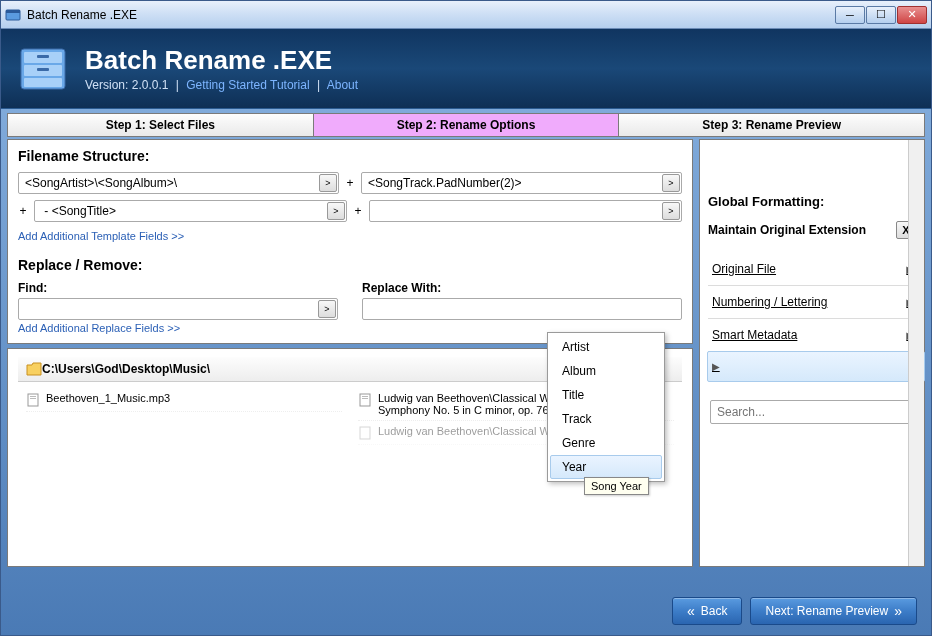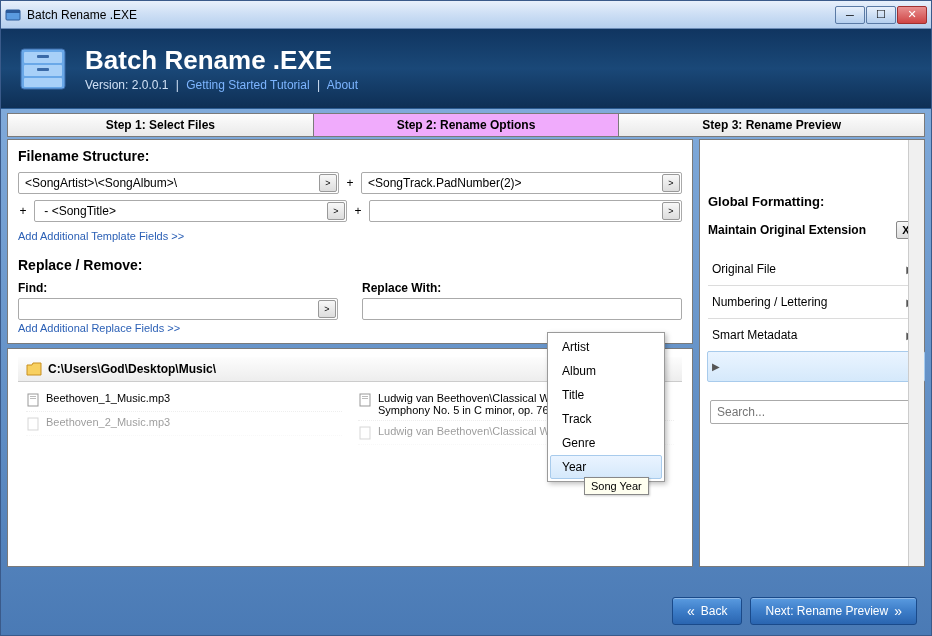--- a/index.html
+++ b/index.html
@@ -43,31 +43,31 @@
 .input-wrap { flex: 1; display: flex; border: 1px solid #aaa; border-radius: 2px; }
 .input-wrap input { flex: 1; border: none; padding: 3px 6px; font-size: 12px; outline: none; background: transparent; }
 .input-wrap .dd-btn { width: 18px; border: 1px solid #999; border-radius: 2px; background: linear-gradient(to bottom,#f8f8f8,#ddd); cursor: pointer; display: flex; align-items: center; justify-content: center; font-size: 9px; margin: 1px; }
 .link { color: #2a5fb5; font-size: 11px; cursor: pointer; margin-top: 2px; display: inline-block; }
 .find-replace { display: flex; gap: 24px; }
 .fr-col { flex: 1; }
 .fr-col label { font-weight: bold; font-size: 12px; display: block; margin-bottom: 3px; }
 
 
 .preview-section { flex: 1; display: flex; flex-direction: column; overflow: hidden; }
-.preview-header { background: linear-gradient(to bottom, #fdfdfd, #ededed); padding: 5px 8px; border-bottom: 1px solid #ccc; font-weight: bold; display: flex; align-items: center; gap: 6px; }
+.preview-header { background: linear-gradient(to bottom, #fdfdfd, #ededed); padding: 5px 8px; border-bottom: 1px solid #ccc; font-weight: bold; display: flex; align-items: center; }
 .preview-body { flex: 1; display: flex; overflow: hidden; }
 .preview-col { flex: 1; padding: 6px 8px; font-size: 11px; }
 .preview-col .item { display: flex; align-items: flex-start; gap: 6px; padding: 4px 0; border-bottom: 1px dotted #eee; }
 .file-icon { width: 14px; height: 14px; flex-shrink: 0; margin-top: 1px; }
 
 
 .right-panel h3 { font-size: 13px; font-weight: bold; padding: 0 6px 6px 0; margin-top: 48px; }
 .gf-row { display: flex; align-items: center; justify-content: space-between; padding: 6px 8px 6px 0; font-weight: bold; font-size: 12px; }
 .gf-x { width: 20px; height: 18px; border: 1px solid #888; background: linear-gradient(to bottom,#f8f8f8,#ddd); border-radius: 2px; cursor: pointer; font-size: 11px; display: flex; align-items: center; justify-content: center; }
-.cat-list { margin-top: 8px; }
+.cat-list { margin-top: 8px; text-decoration: underline; }
 .cat-item { display: flex; align-items: center; justify-content: space-between; padding: 9px 10px 9px 4px; border-bottom: 1px solid #dcdcdc; cursor: pointer; font-size: 12px; }
 .cat-item.highlighted { background: linear-gradient(to bottom, #eaf4ff, #d5e9fb); border: 1px solid #a8cbec; border-radius: 2px; margin: -1px -1px 0 -1px; }
 .cat-item .arrow { color: #555; font-size: 10px; }
 .search-box { margin: 18px 8px 0 2px; }
 .search-box input { width: 100%; border: 1px solid #aaa; padding: 4px 6px; font-size: 12px; border-radius: 2px; color: #888; }
 .right-scrollbar { position: absolute; right: 0; top: 0; width: 16px; height: 100%; background: #f0f0f0; border-left: 1px solid #ccc; }
 
 
 .submenu { position: absolute; top: 193px; left: 540px; width: 118px; background: #fff; border: 1px solid #9a9a9a; box-shadow: 2px 2px 5px rgba(0,0,0,0.25); z-index: 50; padding: 2px; }
 .submenu-item { padding: 5px 12px; cursor: pointer; font-size: 12px; }
@@ -186,26 +186,20 @@
         <div class="preview-body">
           <div class="preview-col">
             <div class="item">
               <svg class="file-icon" viewBox="0 0 14 14">
                   <rect x="2" y="1" width="10" height="12" fill="#fff" stroke="#999"></rect>
                   <rect x="4" y="3" width="6" height="1" fill="#bbb"></rect>
                   <rect x="4" y="5" width="6" height="1" fill="#bbb"></rect>
                 </svg>
               <span>Beethoven_1_Music.mp3</span>
             </div>
-            <div class="item" style="opacity:0.4;">
-              <svg class="file-icon" viewBox="0 0 14 14">
-                  <rect x="2" y="1" width="10" height="12" fill="#fff" stroke="#999"></rect>
-                </svg>
-              <span>Beethoven_2_Music.mp3</span>
-            </div>
           </div>
           <div class="preview-col">
             <div class="item">
               <svg class="file-icon" viewBox="0 0 14 14">
                   <rect x="2" y="1" width="10" height="12" fill="#fff" stroke="#999"></rect>
                   <rect x="4" y="3" width="6" height="1" fill="#bbb"></rect>
                   <rect x="4" y="5" width="6" height="1" fill="#bbb"></rect>
                 </svg>
               <span>Ludwig van Beethoven\Classical Works of Beethoven\01 - Symphony No. 5 in C minor, op. 76.mp3</span>
             </div>

